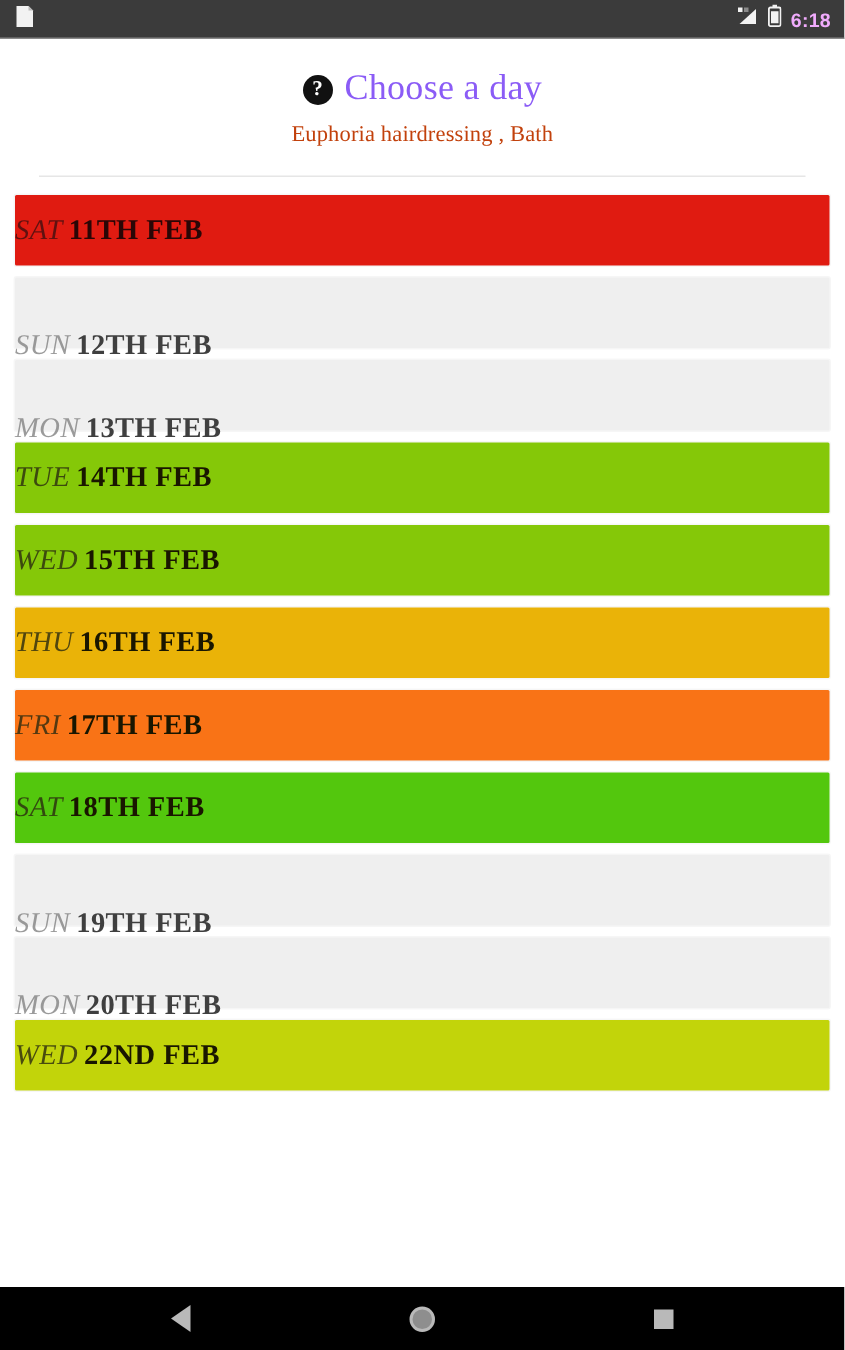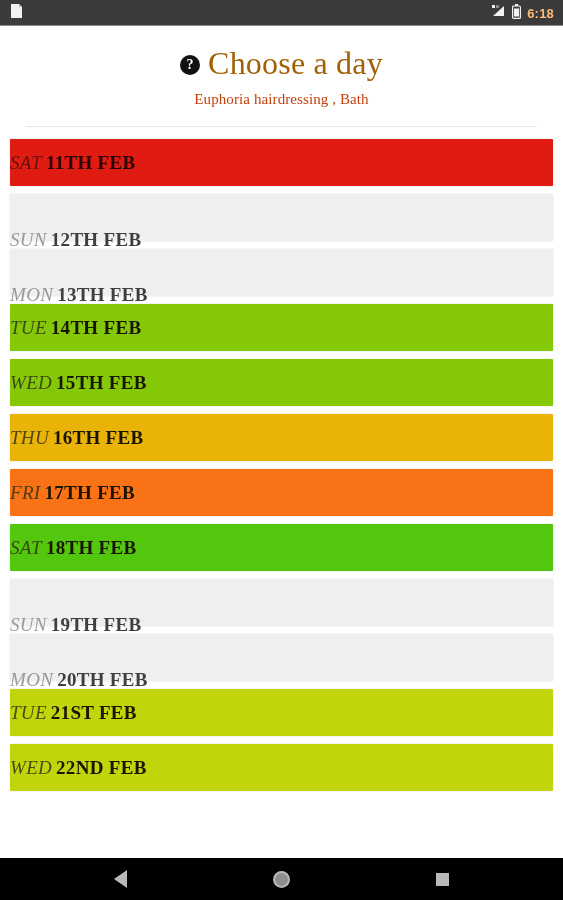--- a/index.html
+++ b/index.html
@@ -25,21 +25,21 @@
     flex:0 0 26px;
     position:relative;
   }
   .statusbar::after {
     content:""; position:absolute; left:0; right:0; bottom:0;
     height:1px; background:#8a8a8a;
   }
   .sb-left { display:flex; align-items:center; gap:6px; }
   .sb-right { margin-left:auto; display:flex; align-items:center; gap:6px; }
   .sb-clock {
-    color:#fdba74;
+    color:#f0abfc;
     font-family:"Liberation Sans", sans-serif;
     font-size:13px; font-weight:700;
     letter-spacing:.2px;
     line-height:1;
   }
   .icon-doc { display:block; }
   .icon-signal { display:block; }
   .icon-batt { display:block; }
 
   
@@ -57,22 +57,22 @@
     width:20px; height:20px; border-radius:50%;
     background:#111; color:#fff;
     font-family:"Liberation Serif", serif;
     font-size:14px; font-weight:700;
     display:inline-flex; align-items:center; justify-content:center;
     line-height:1; flex:0 0 20px;
     position:relative; top:1px;
   }
   .page-title {
     font-family:"Liberation Serif", serif;
-    font-size:32px; font-weight:400;
-    color:#a16207; letter-spacing:.2px;
+    font-size:24px; font-weight:400;
+    color:#8b5cf6; letter-spacing:.2px;
     line-height:1.1;
     text-align:center;
   }
   .subtitle {
     margin-top:10px;
     font-family:"Liberation Serif", serif;
     font-size:15px; color:#c2410c;
     letter-spacing:.1px;
   }
   .divider {
@@ -217,23 +217,20 @@
       <div class="day-row dark" style="background: rgb(83, 199, 13);">
         <div class="day-label"><span class="dow">SAT</span><span class="dnum">18TH FEB</span></div>
       </div>
       <div class="day-row light" style="background: rgb(239, 239, 239);">
         <div class="day-label"><span class="dow">SUN</span><span class="dnum">19TH FEB</span></div>
       </div>
       <div class="day-row light" style="background: rgb(239, 239, 239);">
         <div class="day-label"><span class="dow">MON</span><span class="dnum">20TH FEB</span></div>
       </div>
       <div class="day-row dark" style="background: rgb(194, 212, 10);">
-        <div class="day-label"><span class="dow">TUE</span><span class="dnum">21ST FEB</span></div>
-      </div>
-      <div class="day-row dark" style="background: rgb(194, 212, 10);">
         <div class="day-label"><span class="dow">WED</span><span class="dnum">22ND FEB</span></div>
       </div>
     </div>
 
   <div class="navbar" style="background: rgb(0, 0, 0);">
     <div class="nav-btn">
       <span class="nav-back"></span>
     </div>
     <div class="nav-btn">
       <span class="nav-home"></span>

